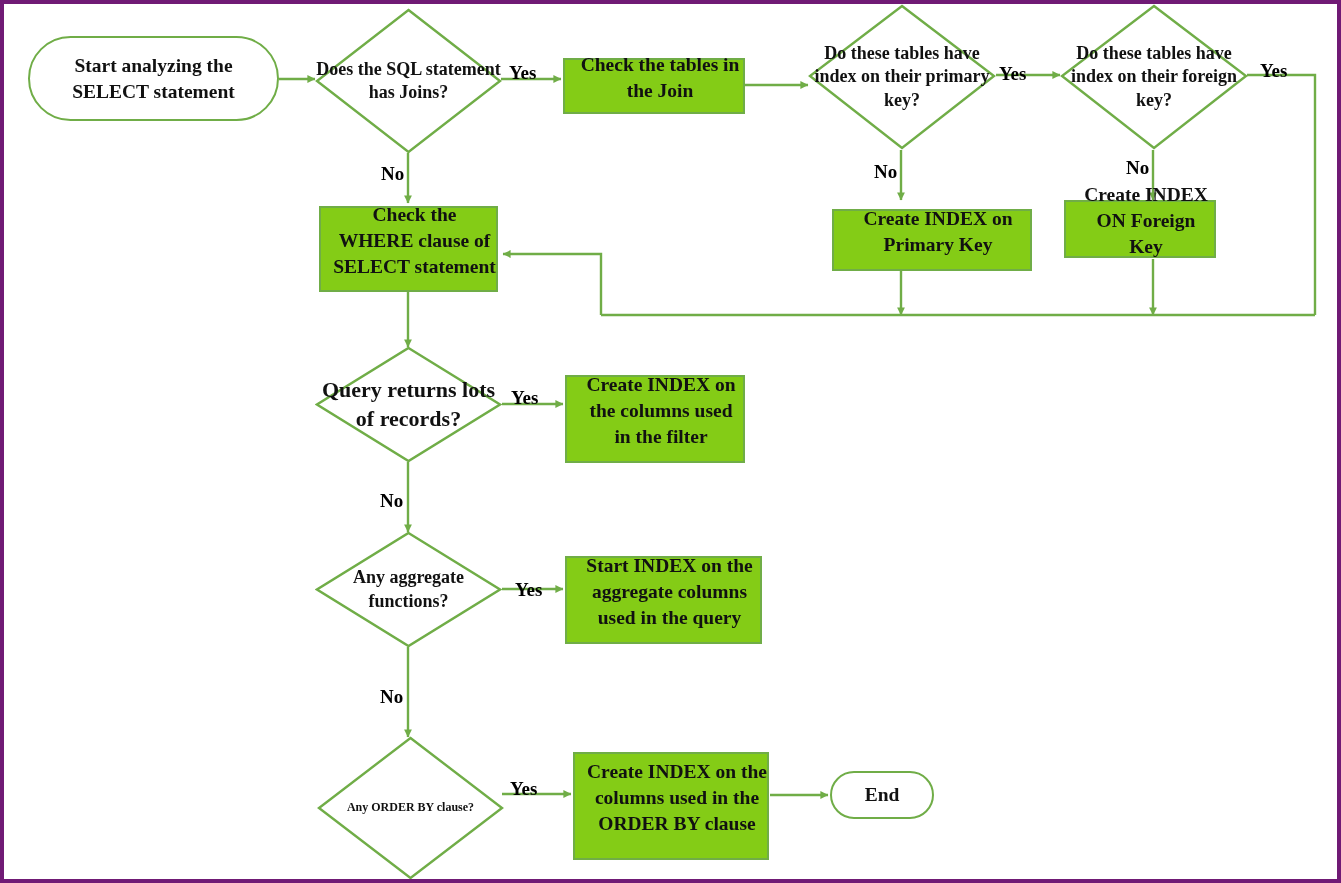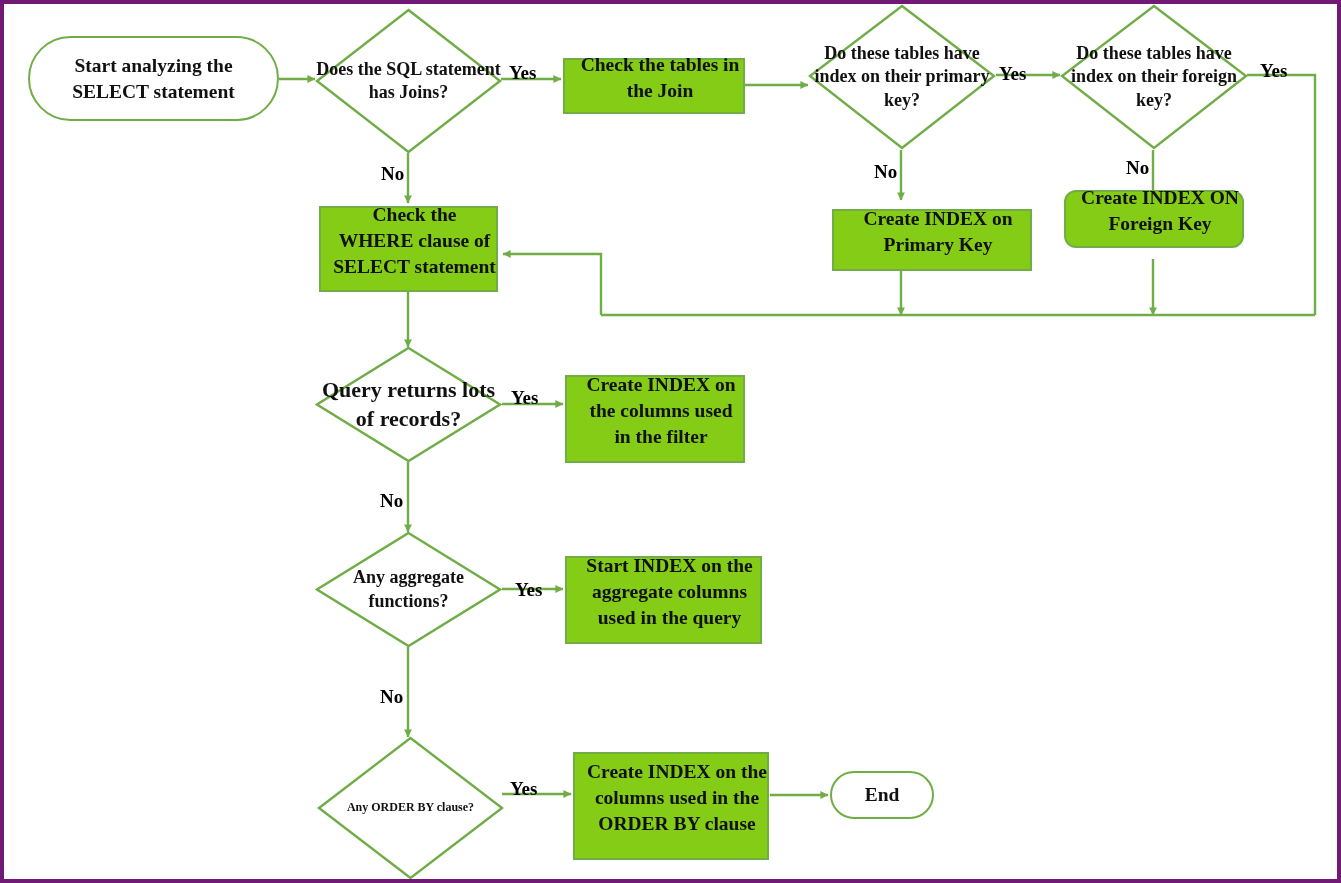--- a/index.html
+++ b/index.html
@@ -187,21 +187,21 @@
   </div>
 
   <div class="node proc" style="left:559px; top:54px; width:182px; height:56px;">
     <span>Check the tables in the Join</span>
   </div>
 
   <div class="node proc" style="left:828px; top:197px; width:200px; height:62px;margin-top:8px;">
     <span>Create INDEX on Primary Key</span>
   </div>
 
-  <div class="node proc" style="left:1060px; top:186px; width:180px; height:58px;border-radius:12px;">
+  <div class="node proc" style="left:1060px; top:196px; width:152px; height:58px;">
     <span>Create INDEX ON Foreign Key</span>
   </div>
 
   <div class="node proc" style="left:315px; top:202px; width:179px; height:86px;">
     <span>Check the WHERE clause of SELECT statement</span>
   </div>
 
   <div class="node proc" style="left:561px; top:371px; width:180px; height:88px;">
     <span>Create INDEX on the columns used in the filter</span>
   </div>

